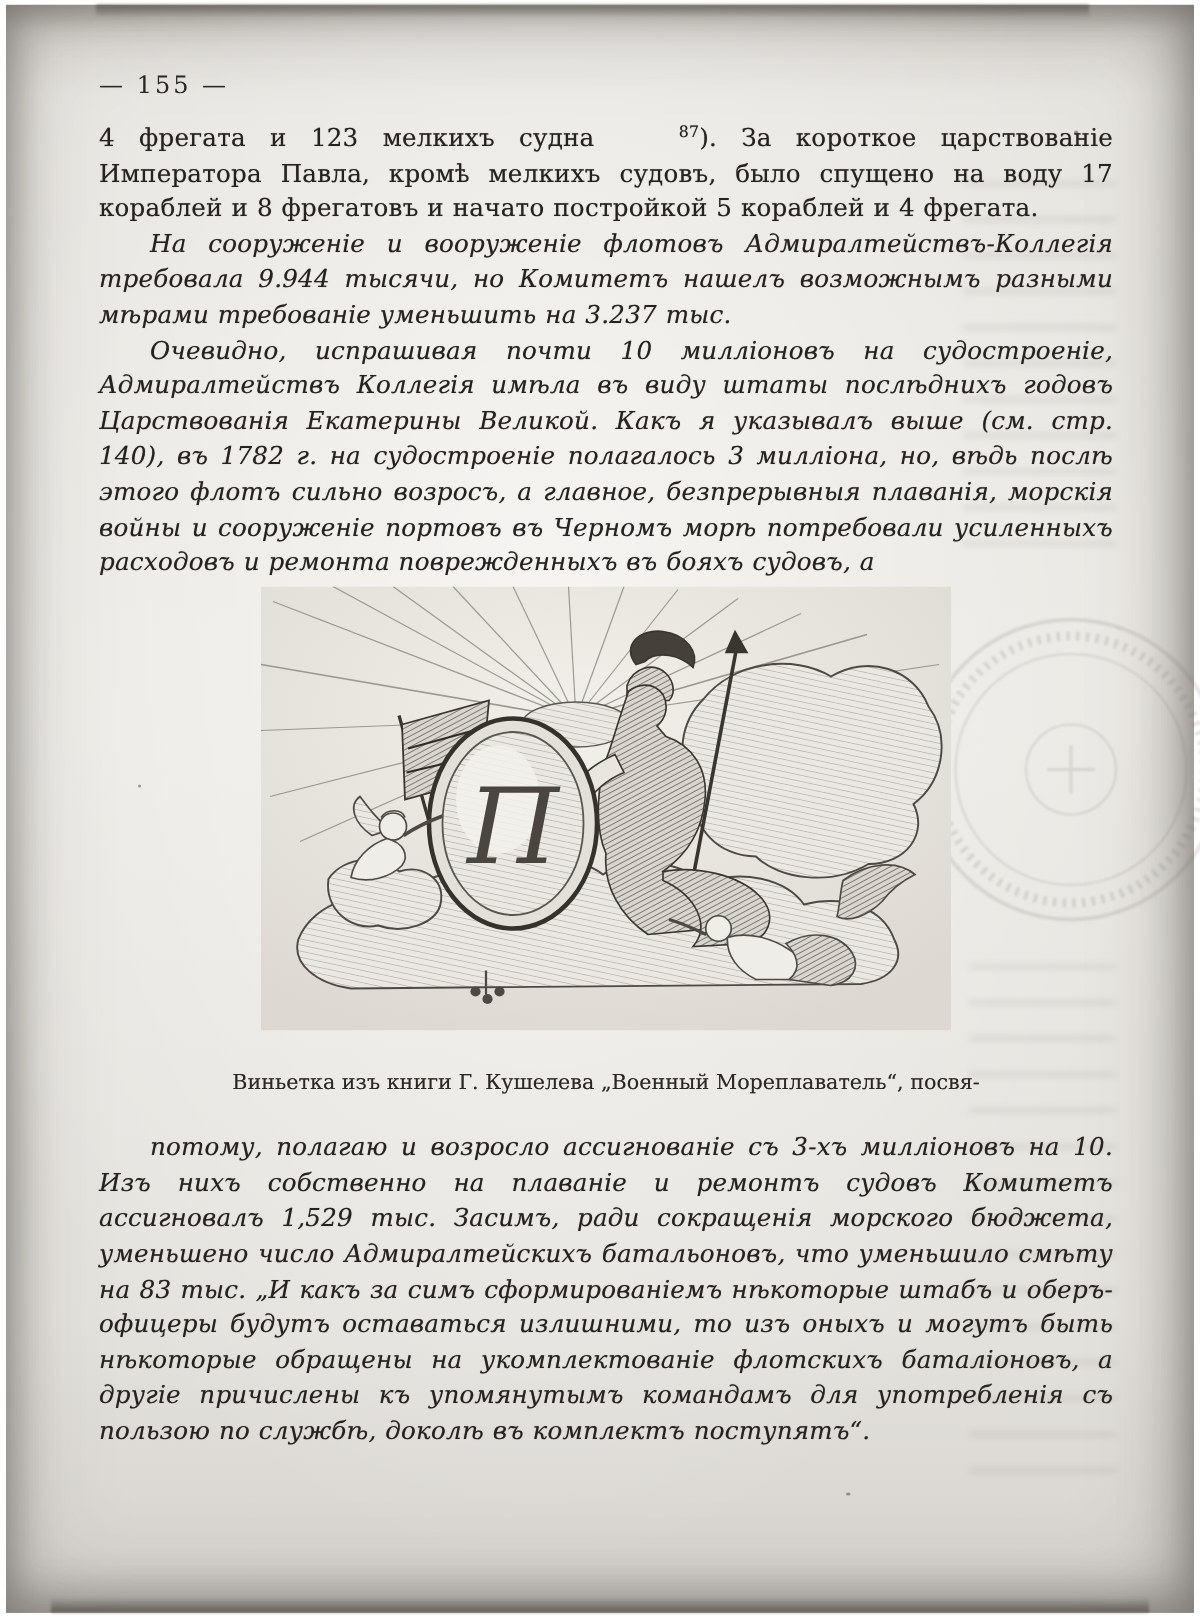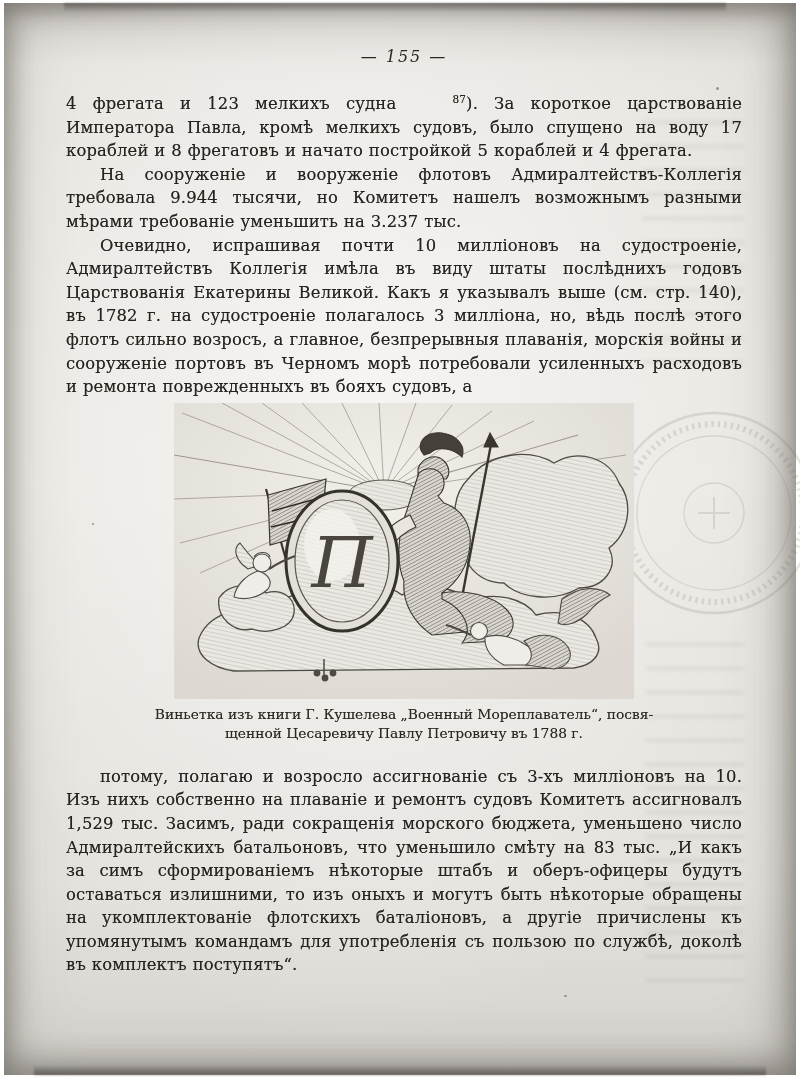--- a/index.html
+++ b/index.html
@@ -34,33 +34,33 @@
     background:repeating-linear-gradient(180deg, rgba(104,99,90,.38) 0 3px, rgba(104,99,90,0) 3px 24px);
   }
   .bleed1{left:638px;top:118px;width:102px;height:256px;}
   .bleed2{left:642px;top:640px;width:98px;height:346px;}
 
   .stamp{position:absolute;left:598px;top:398px;width:224px;height:224px;opacity:.17;filter:blur(.6px);}
 
   
   .column{position:absolute;left:62px;top:44px;width:676px;z-index:2;color:#262220;}
   .pagenum{
-    text-align:center;font-size:16px;letter-spacing:2px;margin:0 0 26px 0;color:#2b2723;font-style:italic;
+    text-align:left;font-size:16px;letter-spacing:2px;margin:0 0 14px 0;color:#2b2723;
   }
   p.para{
     margin:0;font-size:16.4px;line-height:23.6px;text-align:justify;
     letter-spacing:.15px;word-spacing:.5px;
     text-shadow:0 0 .5px rgba(30,26,22,.5);
   }
-  p.indent{text-indent:34px;}
+  p.indent{text-indent:34px;font-style:italic;}
   sup.fnref{font-size:10.5px;line-height:0;vertical-align:super;margin-left:40px;}
 
   figure.vignette{margin:4px auto 0 auto;width:460px;height:296px;display:block;}
   .caption{
-    text-align:center;font-size:13.8px;line-height:19.5px;margin:6px auto 21px auto;width:560px;
+    text-align:center;font-size:13.8px;line-height:19.5px;margin:26px auto 21px auto;width:560px;
     color:#2b2723;text-shadow:0 0 .4px rgba(30,26,22,.45);
   }
   .speck{position:absolute;border-radius:50%;background:rgba(70,66,60,.5);pointer-events:none;}
 </style>
 </head>
 <body>
 
 <div class="scan">
 
   <div class="bleed bleed1"></div>
@@ -178,21 +178,20 @@
           <line x1="150" y1="256" x2="150" y2="272" stroke="#4e4944" stroke-width="1.5"></line>
           <circle cx="143" cy="270" r="3.4"></circle>
           <circle cx="151" cy="275" r="3.4"></circle>
           <circle cx="159" cy="270" r="3.4"></circle>
         </g>
       </svg>
     </figure>
 
     <div class="caption">
       <div>Виньетка изъ книги Г. Кушелева „Военный Мореплаватель“, посвя-</div>
-      <div>щенной Цесаревичу Павлу Петровичу въ 1788 г.</div>
     </div>
 
     <p class="para indent">потому, полагаю и возросло ассигнованіе съ 3-хъ милліоновъ на 10. Изъ нихъ собственно на плаваніе и ремонтъ судовъ Комитетъ ассигновалъ 1,529 тыс. Засимъ, ради сокращенія морского бюджета, уменьшено число Адмиралтейскихъ батальоновъ, что уменьшило смѣту на 83 тыс. „И какъ за симъ сформированіемъ нѣкоторые штабъ и оберъ-офицеры будутъ оставаться излишними, то изъ оныхъ и могутъ быть нѣкоторые обращены на укомплектованіе флотскихъ баталіоновъ, а другіе причислены къ упомянутымъ командамъ для употребленія съ пользою по службѣ, доколѣ въ комплектъ поступятъ“.</p>
 
 
   </div>
 
   <div class="top-edge"></div>
   <div class="bottom-edge"></div>
 </div>

